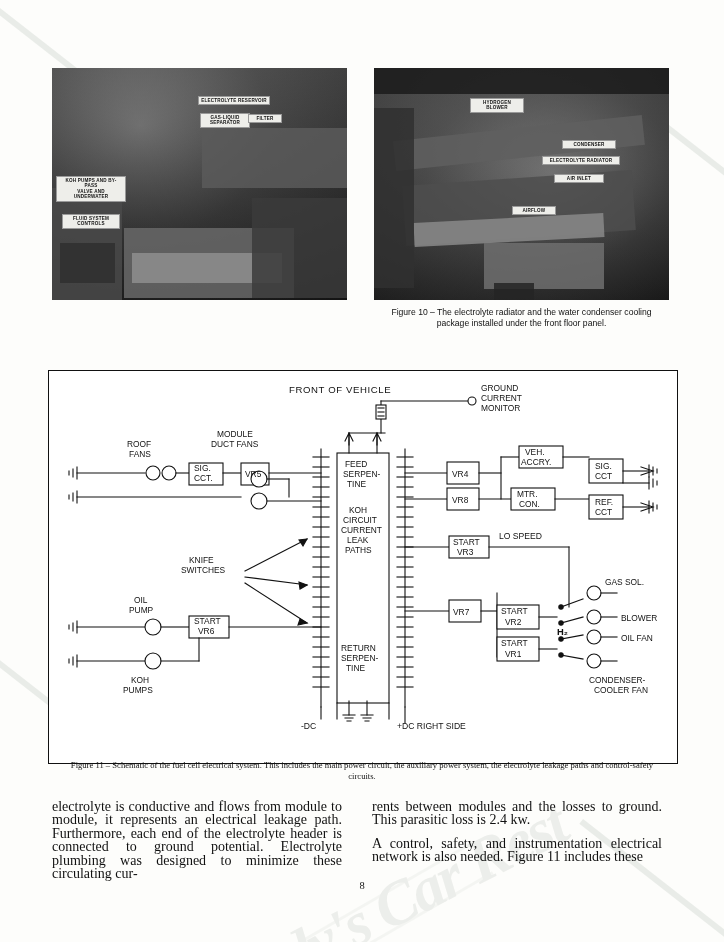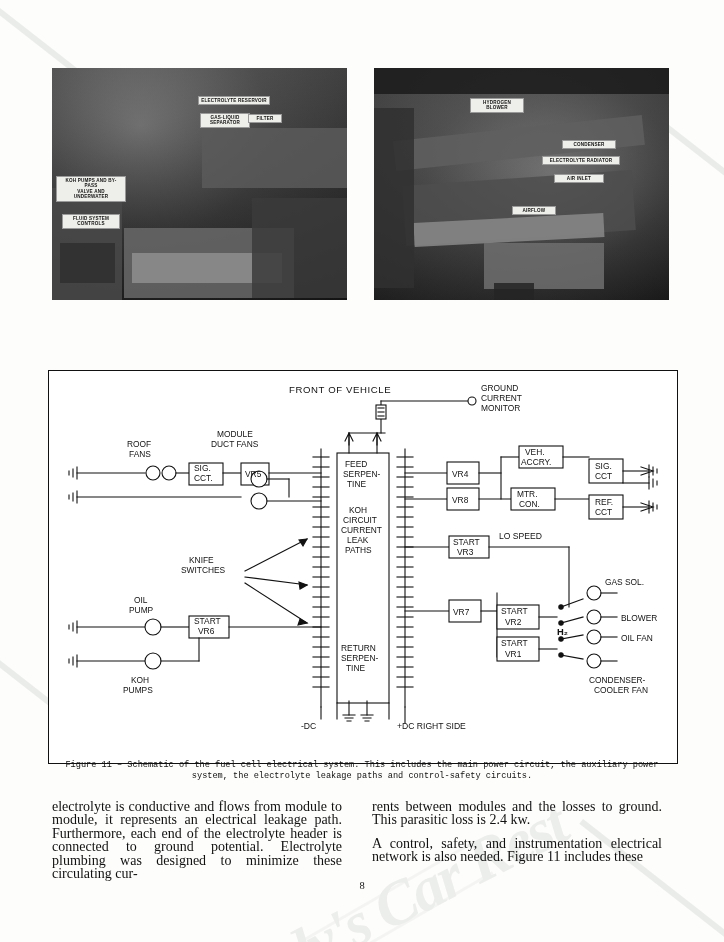--- a/index.html
+++ b/index.html
@@ -94,21 +94,21 @@
     border: 1.2px solid #111;
     background: #fff;
   }
   .schem svg { display:block; }
 
   #cap11 {
     position: absolute;
     left: 60px;
     top: 760px;
     width: 604px;
-    font-family: Liberation Mono, monospace;
+    font-family: Liberation Serif, serif;
     font-size: 8.6px;
     line-height: 11px;
     text-align: center;
   }
 
   
   .col {
     position: absolute;
     font-family: "Liberation Serif", serif;
     font-size: 14px;
@@ -207,20 +207,21 @@
       <div class="shape" style="left:0px; top:40px; width:40px; height:180px; background:#303030;"></div>
       <div class="lbl" style="left:96px; top:30px; width:48px;">HYDROGEN
 BLOWER</div>
       <div class="lbl" style="left:188px; top:72px; width:48px;">CONDENSER</div>
       <div class="lbl" style="left:168px; top:88px; width:72px;">ELECTROLYTE RADIATOR</div>
       <div class="lbl" style="left:180px; top:106px; width:44px;">AIR INLET</div>
       <div class="lbl" style="left:138px; top:138px; width:38px;">AIRFLOW</div>
     </div>
   </div>
 
+  <div class="caption" id="cap10">Figure 10 – The electrolyte radiator and the water condenser cooling package installed under the front floor panel.</div>
 
   <div class="schem">
     <svg width="628" height="390" viewBox="0 0 628 390" xmlns="http://www.w3.org/2000/svg" font-family="Liberation Sans, sans-serif" font-size="8.6" fill="#111">
 
       <g stroke="#111" stroke-width="1.1" fill="none" stroke-linecap="square">
 
         <rect x="288" y="82" width="52" height="250" fill="#ffffff" stroke="#111" stroke-width="1.1"></rect>
 
         <line x1="272" y1="78" x2="272" y2="336"></line>
 

